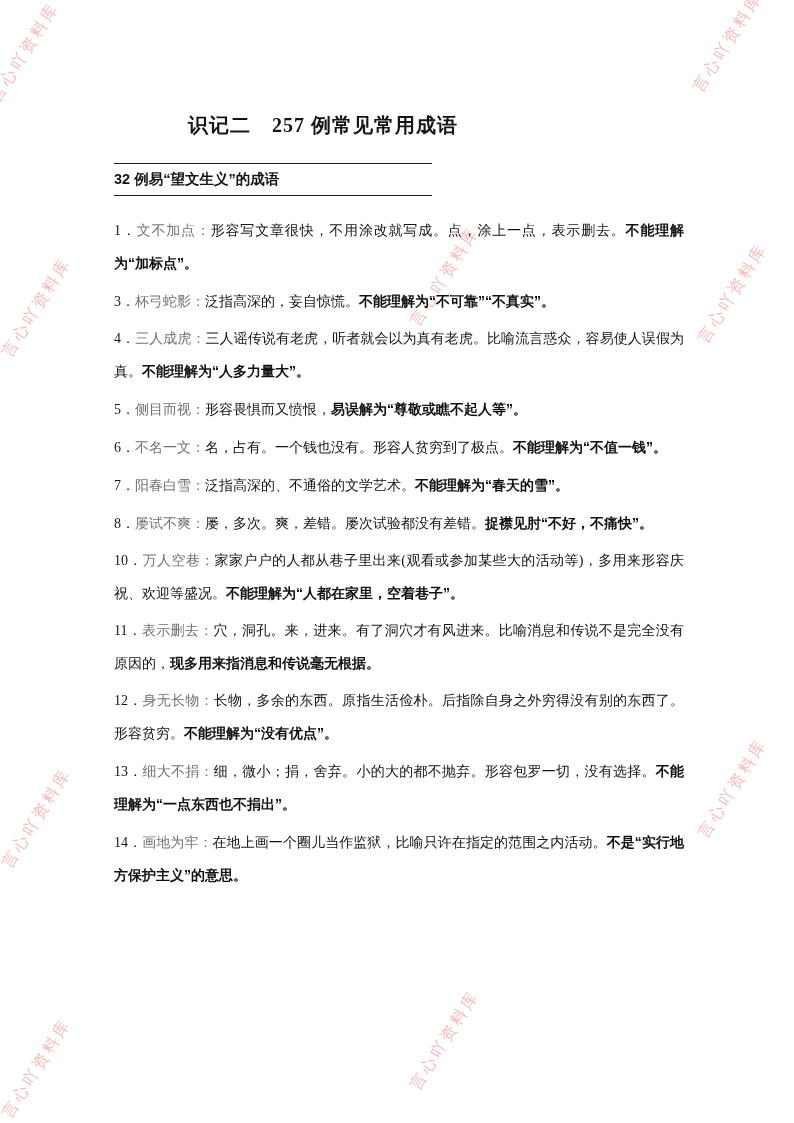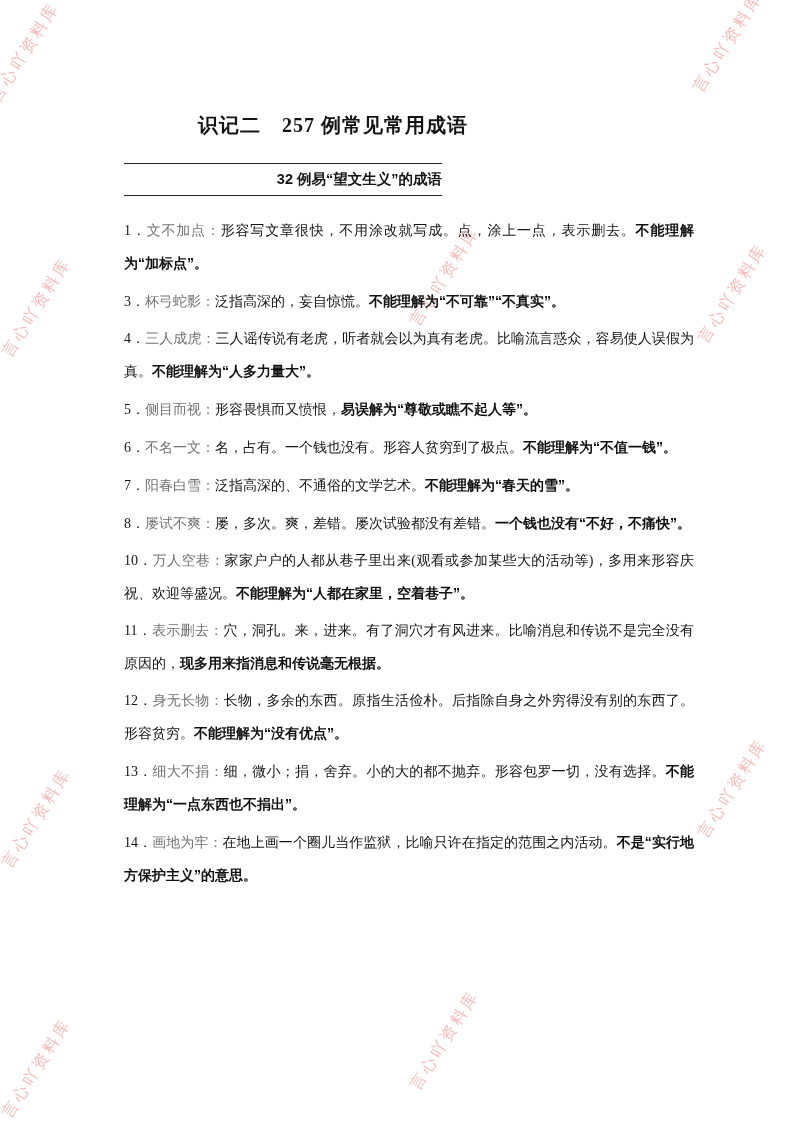--- a/index.html
+++ b/index.html
@@ -7,39 +7,39 @@
     width: 794px; height: 1123px;
     background: #ffffff;
     position: relative;
     overflow: hidden;
     font-family: "Liberation Serif", "DejaVu Serif", serif;
     color: #141414;
   }
 
   .page {
     position: absolute;
-    left: 124px; top: 112px;
+    left: 114px; top: 112px;
     width: 570px;
   }
 
   .title {
     margin: 0 0 0 74px;
     font-size: 20px;
     font-weight: bold;
     letter-spacing: 1px;
     white-space: nowrap;
   }
 
   .subtitle-box {
     margin-top: 24px;
     width: 318px;
     border-top: 1.5px solid #222;
     border-bottom: 1.5px solid #222;
     padding: 6px 0;
-    text-align: right;
+    text-align: left;
     font-weight: bold;
     font-size: 14.5px;
     font-family: "Liberation Sans", "DejaVu Sans", sans-serif;
   }
 
   .items { margin-top: 18px; }
 
   .item {
     margin: 0 0 5px 0;
     font-size: 14px;
@@ -110,21 +110,21 @@
     <p class="item"><span class="num">3．</span><span class="kai">杯弓蛇影</span><span class="kai">：</span><span>泛指高深的，妄自惊慌。</span><span class="emph">不能理解为“不可靠”“不真实”。</span></p>
 
     <p class="item"><span class="num">4．</span><span class="kai">三人成虎</span><span class="kai">：</span><span>三人谣传说有老虎，听者就会以为真有老虎。比喻流言惑众，容易使人误假为真。</span><span class="emph">不能理解为“人多力量大”。</span></p>
 
     <p class="item"><span class="num">5．</span><span class="kai">侧目而视</span><span class="kai">：</span><span>形容畏惧而又愤恨，</span><span class="emph">易误解为“尊敬或瞧不起人等”。</span></p>
 
     <p class="item"><span class="num">6．</span><span class="kai">不名一文</span><span class="kai">：</span><span>名，占有。一个钱也没有。形容人贫穷到了极点。</span><span class="emph">不能理解为“不值一钱”。</span></p>
 
     <p class="item"><span class="num">7．</span><span class="kai">阳春白雪</span><span class="kai">：</span><span>泛指高深的、不通俗的文学艺术。</span><span class="emph">不能理解为“春天的雪”。</span></p>
 
-    <p class="item"><span class="num">8．</span><span class="kai">屡试不爽</span><span class="kai">：</span><span>屡，多次。爽，差错。屡次试验都没有差错。</span><span class="emph">一个钱也没有“不好，不痛快”。</span></p>
+    <p class="item"><span class="num">8．</span><span class="kai">屡试不爽</span><span class="kai">：</span><span>屡，多次。爽，差错。屡次试验都没有差错。</span><span class="emph">捉襟见肘“不好，不痛快”。</span></p>
 
 
     <p class="item"><span class="num">10．</span><span class="kai">万人空巷</span><span class="kai">：</span><span>家家户户的人都从巷子里出来(观看或参加某些大的活动等)，多用来形容庆祝、欢迎等盛况。</span><span class="emph">不能理解为“人都在家里，空着巷子”。</span></p>
 
     <p class="item"><span class="num">11．</span><span class="kai">表示删去</span><span class="kai">：</span><span>穴，洞孔。来，进来。有了洞穴才有风进来。比喻消息和传说不是完全没有原因的，</span><span class="emph">现多用来指消息和传说毫无根据。</span></p>
 
     <p class="item"><span class="num">12．</span><span class="kai">身无长物</span><span class="kai">：</span><span>长物，多余的东西。原指生活俭朴。后指除自身之外穷得没有别的东西了。形容贫穷。</span><span class="emph">不能理解为“没有优点”。</span></p>
 
     <p class="item"><span class="num">13．</span><span class="kai">细大不捐</span><span class="kai">：</span><span>细，微小；捐，舍弃。小的大的都不抛弃。形容包罗一切，没有选择。</span><span class="emph">不能理解为“一点东西也不捐出”。</span></p>
 

